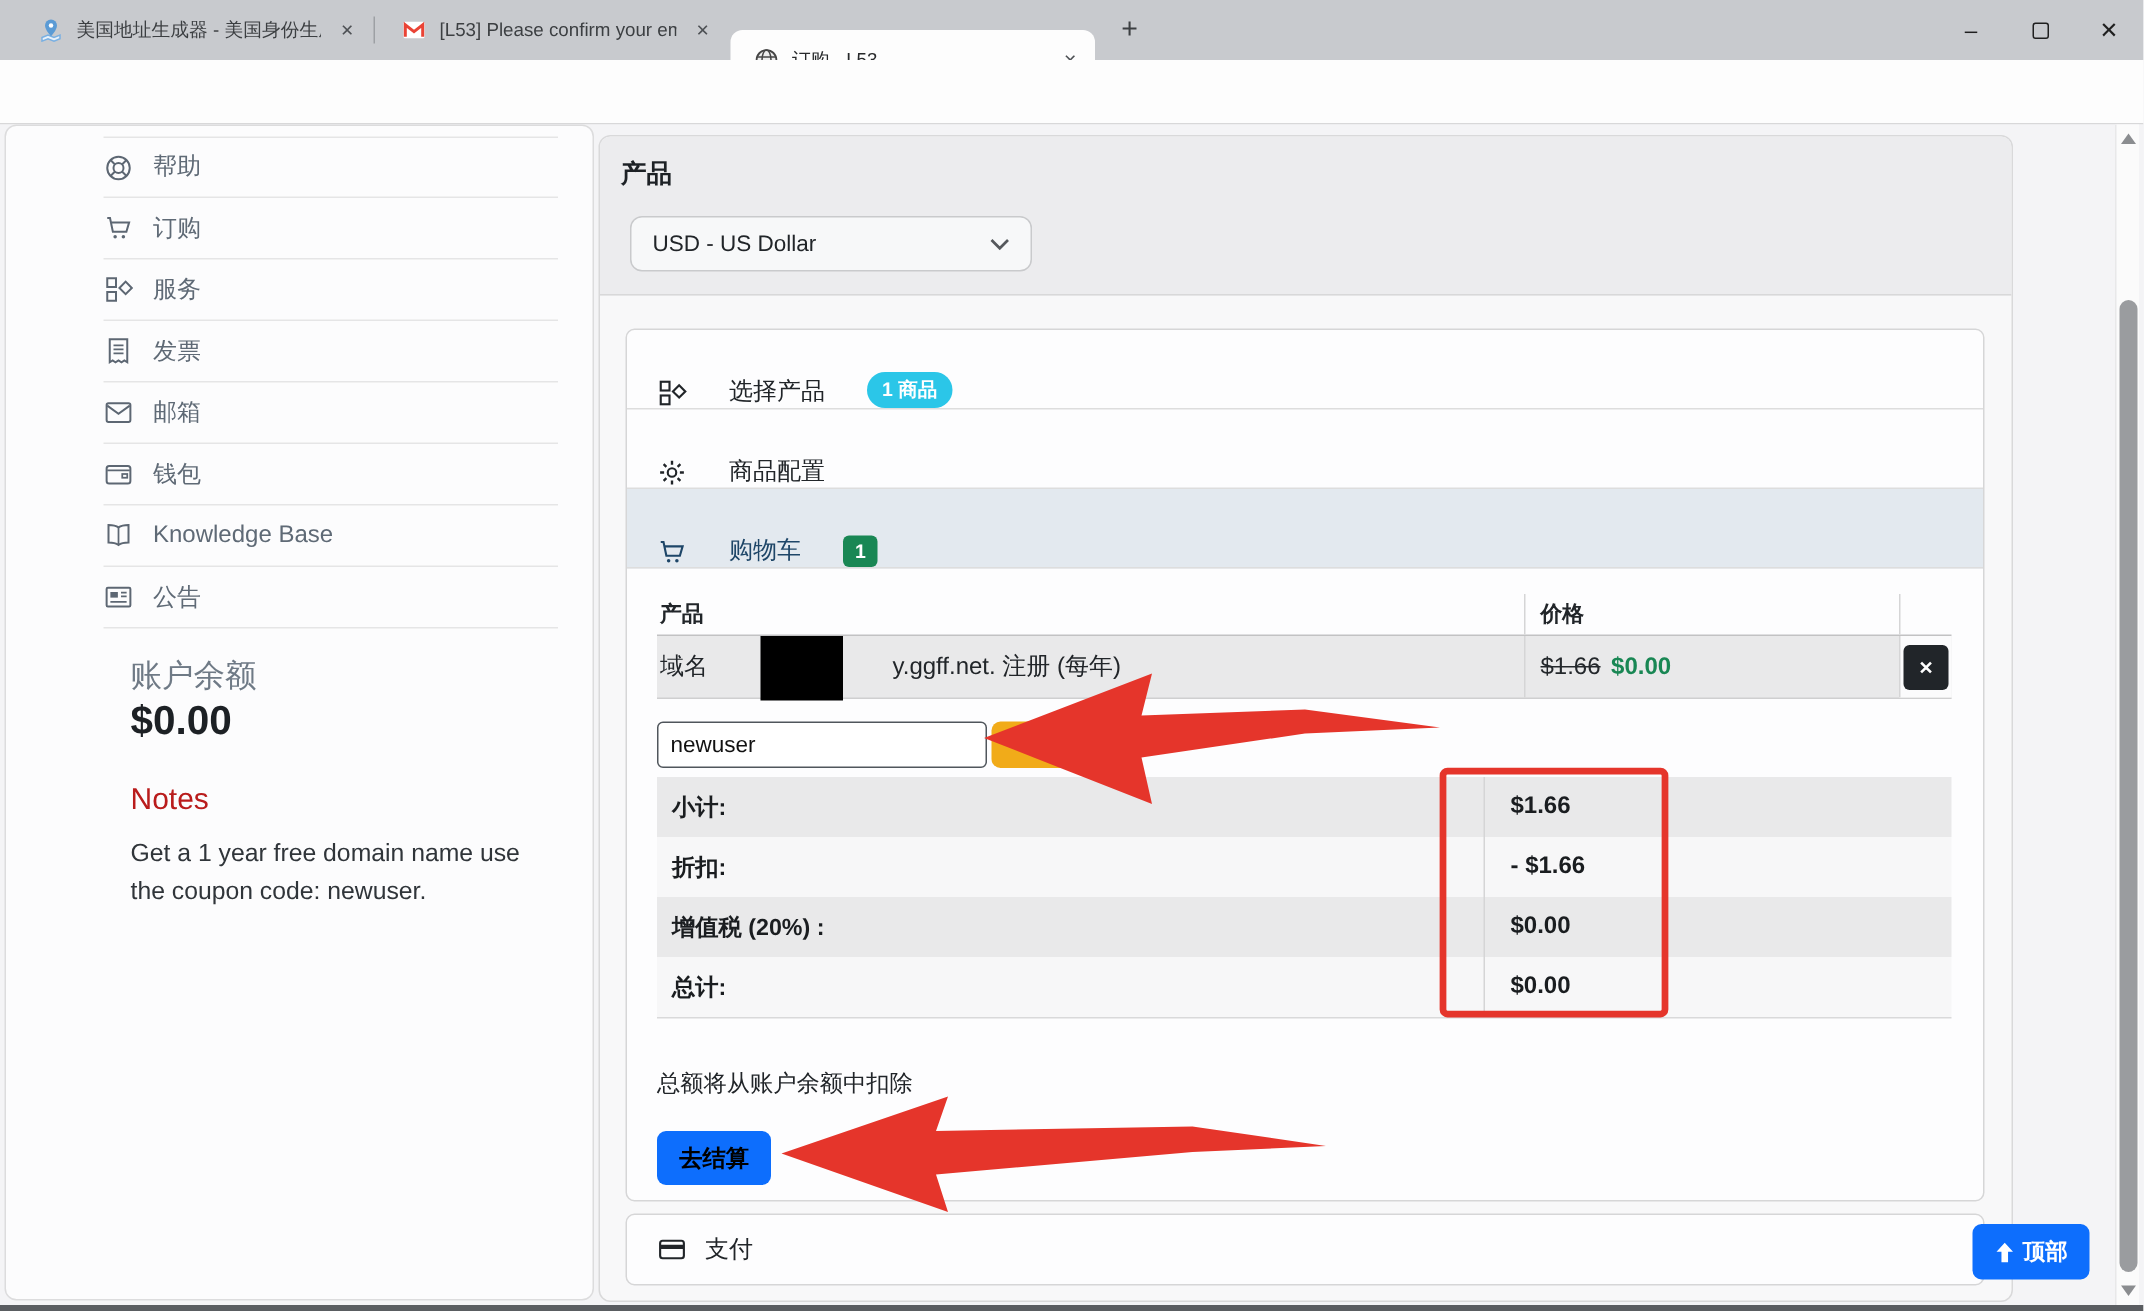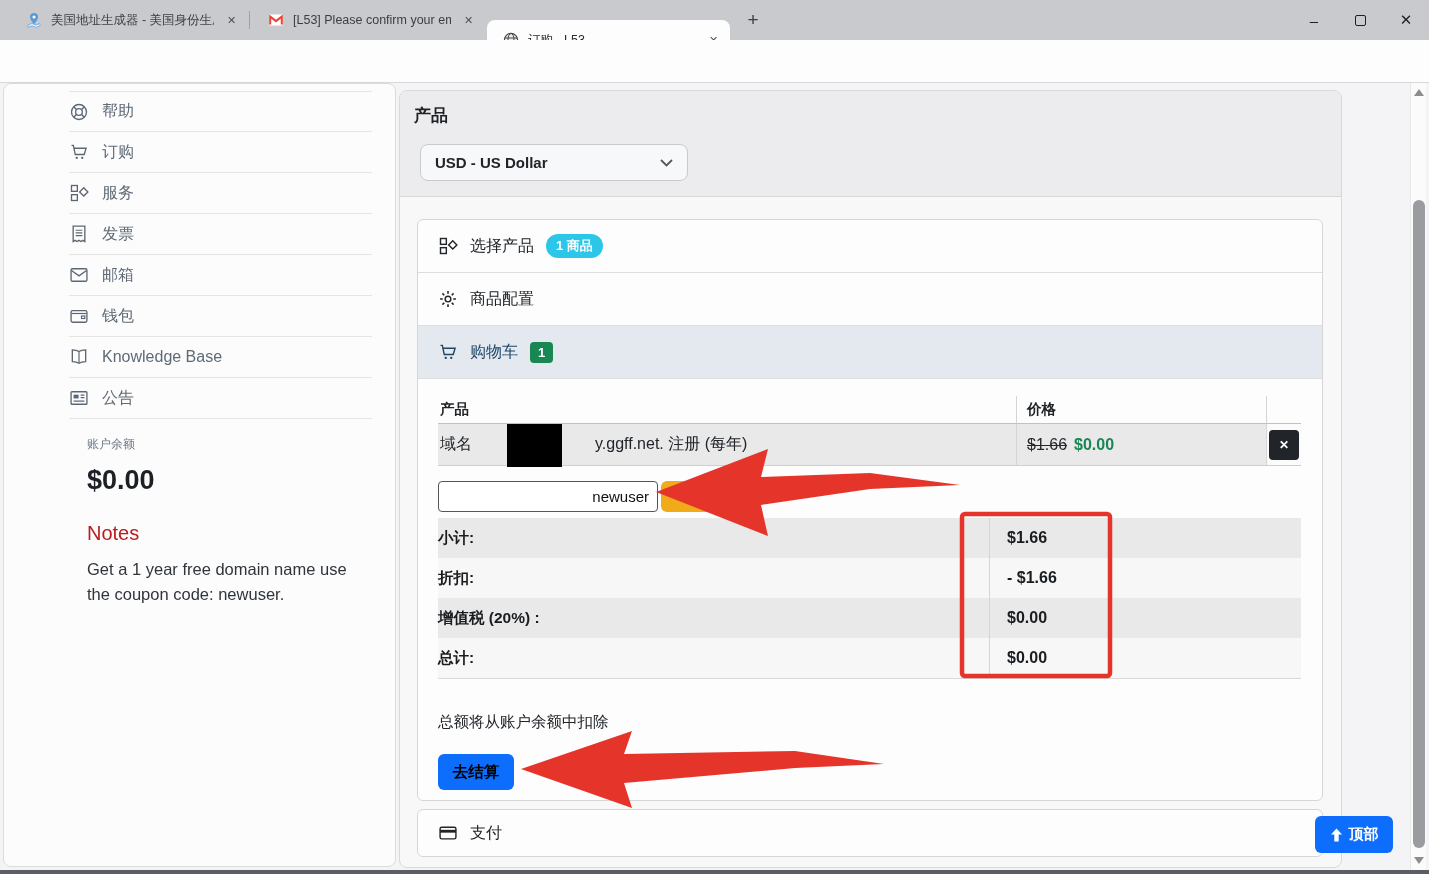--- a/index.html
+++ b/index.html
@@ -53,37 +53,37 @@
   
   .content { position:absolute; left:0; top:83px; width:1429px; height:787px; background:#f4f4f6; }
 
   .sidebar-card { position:absolute; left:3px; top:0; width:393px; height:784px; background:#fcfcfd;
                   border:1px solid #dcdcdd; border-radius:8px; }
   .menu { position:absolute; left:65px; top:7px; width:303px; }
   .menu-item { height:41px; display:flex; align-items:center; gap:13px; border-bottom:1px solid #e5e5e6;
                font-size:16px; color:#5f6a76; }
   .menu-item:first-child { border-top:1px solid #e5e5e6; }
   .side-ic { width:20px; height:20px; flex:none; }
-  .balance-h { position:absolute; left:83px; top:352px; font-size:12px; color:#6f7a86; }
+  .balance-h { position:absolute; left:83px; top:352px; font-size:21px; color:#6f7a86; }
   .balance-v { position:absolute; left:83px; top:381px; font-size:27px; font-weight:700; color:#1d2125; }
   .notes-h { position:absolute; left:83px; top:438px; font-size:20px; color:#b91c1c; }
   .notes-t { position:absolute; left:83px; top:473px; width:280px; font-size:16.5px; color:#30353a; line-height:1.5; }
 
   .main-card { position:absolute; left:399px; top:7px; width:943px; height:778px; background:#f8f8f9;
                border:1px solid #d9d9da; border-radius:8px; overflow:hidden; }
   .card-header { position:relative; height:106px; background:#ececee; border-bottom:1px solid #d8d8d9; }
   .page-title { position:absolute; left:14px; top:13px; font-size:17px; font-weight:700; color:#1d2125; }
   .currency { position:absolute; left:20px; top:53px; width:268px; height:37px; background:#f7f8f9;
               border:1px solid #c9cacc; border-radius:8px; display:flex; align-items:center;
-              padding:0 14px; font-size:15px; color:#212529;font-weight:bold; }
+              padding:0 14px; font-size:15px; color:#212529; }
   .currency .lbl { flex:1; }
 
   .accordion { position:absolute; left:17px; top:128px; width:906px; height:582px; background:#fdfdfe;
                border:1px solid #d6d6d7; border-radius:6px; }
-  .acc-row { height:53px; display:flex; align-items:center; gap:12px; padding:0 20px; font-size:16px;
+  .acc-row { height:53px; display:flex; align-items:flex-end; gap:28px; padding:0 20px; font-size:16px;
              color:#212529; border-bottom:1px solid #dddddd; }
   .acc-row.active { background:#e3e9ef; color:#1e4668; }
   .acc-ic { width:20px; height:20px; flex:none; }
   .badge-cyan { background:#2bc6e8; color:#fff; font-size:13px; font-weight:700; padding:3px 10px;
                 border-radius:12px; }
   .badge-green { background:#198754; color:#fff; font-size:13px; font-weight:700; padding:3px 8px;
                  border-radius:4px; }
   .acc-body { position:absolute; left:0; top:160px; right:0; bottom:0; }
 
   .cart-table { position:absolute; left:20px; top:16px; width:863px; }
@@ -96,29 +96,29 @@
         justify-content:center; background:#fbfbfc; }
   .ct-head .c2, .ct-head .c3 { background:transparent; }
   .ct-row .c1 { font-size:16px; height:100%;gap:32px; }
   .redact { width:55px; height:43px; background:#000; flex:none; margin:0 1px 0 3px; position:relative; top:1px; }
   .price-old { text-decoration:line-through; color:#24282c; font-size:16px; }
   .price-new { color:#198754; font-weight:700; font-size:16px; margin-left:7px; }
   .xbtn { width:30px; height:30px; background:#212529; border:none; border-radius:4px; color:#fff;
           font-size:12px; font-weight:700; display:flex; align-items:center; justify-content:center; }
 
   .coupon-input { position:absolute; left:20px; top:101px; width:220px; height:31px; border:1px solid #50565c;
-                  border-radius:4px; padding:0 8px; font-size:15px; font-family:inherit; color:#111; background:#fff;text-align:right; }
+                  border-radius:4px; padding:0 8px; font-size:15px; font-family:inherit; color:#111; background:#fff; }
   .apply-btn { position:absolute; left:243px; top:101px; width:58px; height:31px; background:#f1ab19;
                border:none; border-radius:6px; }
 
   .summary { position:absolute; left:20px; top:138px; width:863px; border-bottom:1px solid #d9d9da; }
   .sum-row { display:flex; height:40px; align-items:center; font-size:15.5px; font-weight:700; color:#1a1d20; }
   .sum-row:nth-child(odd) { background:#e9e9ea; }
   .sum-row:nth-child(even) { background:#f7f7f8; }
-  .sl { width:551px; }
+  .sl { width:551px; padding-left:10px; }
   .sv { width:312px; height:100%; display:flex; align-items:center; border-left:1px solid #d5d5d6;
         padding-left:17px; font-size:16px; }
 
   .deduct-note { position:absolute; left:20px; top:332px; font-size:15.5px; color:#212529; }
   .checkout-btn { position:absolute; left:20px; top:374px; width:76px; height:36px; background:#0d6efd;
                   border:none; border-radius:6px; color:#000000; font-size:15.5px; font-weight:700;
                   font-family:inherit; }
 
   .payment-row { position:absolute; left:17px; top:718px; width:906px; height:48px; background:#fdfdfe;
                  border:1px solid #d6d6d7; border-radius:6px; display:flex; align-items:center; gap:12px;

